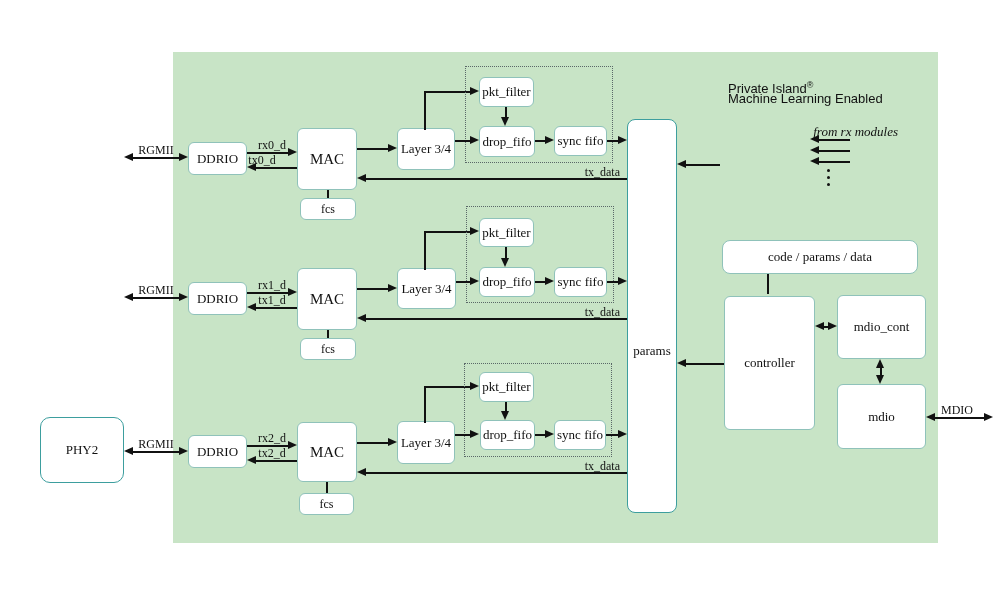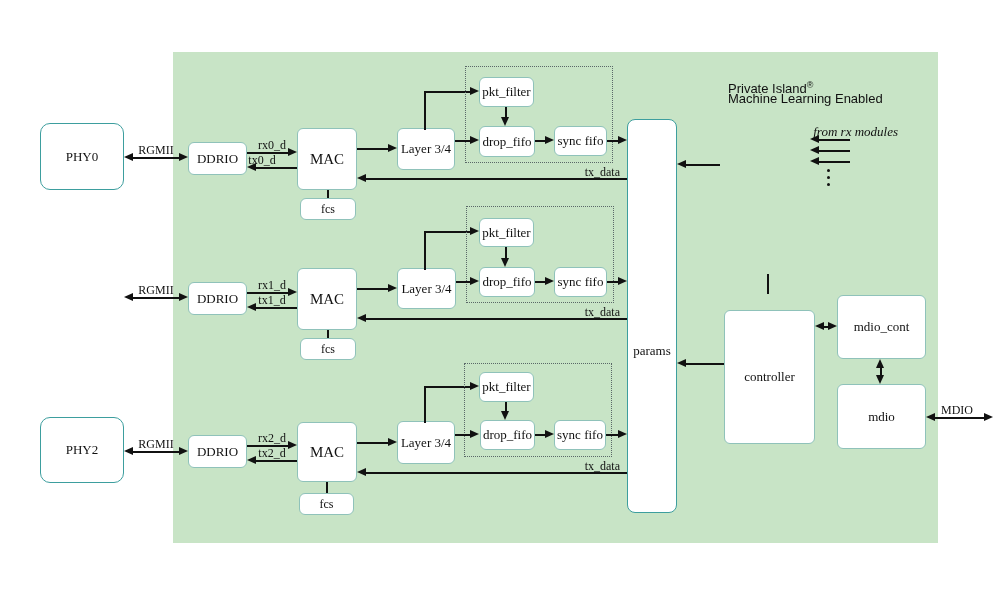--- a/index.html
+++ b/index.html
@@ -32,23 +32,20 @@
 </head>
 <body>
 
 <div id="stage">
 
   <div class="panel" style="left:173px;top:52px;width:765px;height:491px;"></div>
 
   <div class="title" style="left:728px;top:78px;"><span>Private Island</span><sup style="font-size:9px;">®</sup></div>
   <div class="title" style="left:728px;top:92px;">Machine Learning Enabled</div>
 
-  <div class="bx phy" style="left:40px;top:123px;width:84px;height:67px;">
-      <span>PHY0</span>
-    </div>
   <div class="t b ctr" style="left:124px;top:144px;width:64px;">RGMII</div>
   <div class="ah l" style="left:124px;top:153px;"></div>
   <div class="hl" style="left:132px;top:157px;width:48px;"></div>
   <div class="ah r" style="left:179px;top:153px;"></div>
   <div class="bx" style="left:188px;top:142px;width:59px;height:33px;">
       <span>DDRIO</span>
     </div>
   <div class="t ctr" style="left:247px;top:139px;width:50px;">rx0_d</div>
   <div class="hl" style="left:247px;top:152px;width:42px;"></div>
   <div class="ah r" style="left:288px;top:148px;"></div>
@@ -206,22 +203,25 @@
   <div class="ah l" style="left:810px;top:146px;"></div>
   <div class="hl" style="left:819px;top:150px;width:31px;"></div>
   <div class="ah l" style="left:810px;top:157px;"></div>
   <div class="hl" style="left:819px;top:161px;width:31px;"></div>
   <div class="abs" style="left:827px;top:169px;">
     <div class="dot"></div>
     <div class="dot"></div>
     <div class="dot"></div>
   </div>
 
+  <div class="bx" style="left:722px;top:240px;width:196px;height:34px;border-radius:8px;">
+      <span>code / params / data</span>
+    </div>
   <div class="vl" style="left:767px;top:274px;height:20px;"></div>
-  <div class="bx" style="left:724px;top:310px;width:91px;height:134px;">
+  <div class="bx" style="left:724px;top:296px;width:91px;height:134px;">
       <span>controller</span>
     </div>
   <div class="ah l" style="left:677px;top:359px;"></div>
   <div class="hl" style="left:686px;top:363px;width:38px;"></div>
   <div class="ah l" style="left:815px;top:322px;"></div>
   <div class="hl" style="left:823px;top:326px;width:6px;"></div>
   <div class="ah r" style="left:828px;top:322px;"></div>
   <div class="bx" style="left:837px;top:295px;width:89px;height:64px;">
       <span>mdio_cont</span>
     </div>

